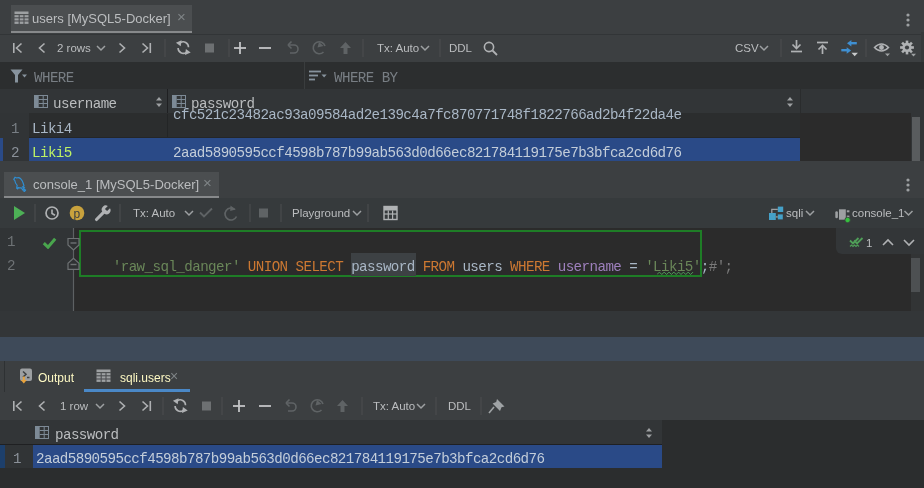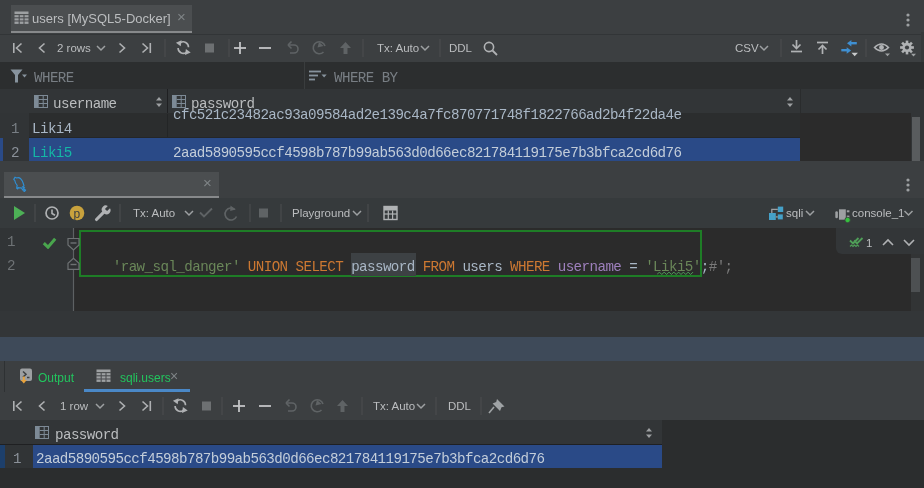--- a/index.html
+++ b/index.html
@@ -1,21 +1,21 @@
 <!DOCTYPE html>
 <html><head>
 <meta charset="utf-8">
 <style>
   html,body{margin:0;padding:0;background:#2b2b2b;}
   #app{position:relative;width:924px;height:488px;overflow:hidden;
        font-family:"Liberation Sans",sans-serif;background:#3c3f41;padding-left:37px;}
   .abs{position:absolute;}
   .mono{font-family:"Liberation Mono",monospace;}
   .ui{font-size:13px;color:#bbbdbf;}
-  .ui2{font-size:12px;color:#22c55e;}
+  .ui2{font-size:12px;color:#fef9c3;}
   .sep{position:absolute;width:1px;background:#515456;}
   .cell{font-family:"Liberation Mono",monospace;font-size:14.2px;letter-spacing:-0.57px;color:#a9b7c6;white-space:pre;}
   svg{display:block;}
 </style>
 </head>
 <body>
 <div id="app">
 
   <div class="abs" style="left:0;top:0;width:924px;height:34px;background:#3c3f41;"></div>
   <div class="abs" style="left:11px;top:5px;width:181px;height:26px;background:#4b4e50;"></div>
@@ -187,36 +187,37 @@
   <div class="abs" style="left:0;top:113px;width:29px;height:48px;background:#313436;"></div>
   <div class="abs" style="left:29px;top:113px;width:771px;height:25px;background:#2b2d2e;"></div>
   <div class="abs" style="left:800px;top:113px;width:124px;height:48px;background:#2b2b2b;"></div>
   <div class="abs" style="left:29px;top:137px;width:771px;height:1px;background:#242628;"></div>
   <div class="abs" style="left:29px;top:138px;width:771px;height:23px;background:#2a4a87;"></div>
   <div class="abs" style="left:0;top:138px;width:3px;height:23px;background:#2a4a87;"></div>
   <div class="cell abs" style="left:11px;top:121px;color:#787e84;">1</div>
   <div class="cell abs" style="left:32px;top:121px;">Liki4</div>
   <div class="cell abs" style="left:173px;top:107px;">cfc521c23482ac93a09584ad2e139c4a7fc870771748f1822766ad2b4f22da4e</div>
   <div class="cell abs" style="left:11px;top:145px;color:#8b9199;">2</div>
-  <div class="cell abs" style="left:32px;top:145px;color:#14b8a6;">Liki5</div>
+  <div class="cell abs" style="left:32px;top:145px;color:#bef264;">Liki5</div>
   <div class="cell abs" style="left:173px;top:145px;color:#c3cdd9;">2aad5890595ccf4598b787b99ab563d0d66ec821784119175e7b3bfca2cd6d76</div>
   <div class="abs" style="left:167px;top:114px;width:1px;height:23px;background:#232526;"></div>
   <div class="abs" style="left:800px;top:89px;width:1px;height:24px;background:#2a2c2d;"></div>
 
   <div class="abs" style="left:911px;top:89px;width:13px;height:72px;background:#323537;"></div>
   <div class="abs" style="left:912px;top:117px;width:8px;height:44px;background:#595c5e;"></div>
 
   <div class="abs" style="left:0;top:161px;width:924px;height:37px;background:#3c3f41;"></div>
   <div class="abs" style="left:4px;top:172px;width:215px;height:24px;background:#4b4e50;"></div>
   <div class="abs" style="left:4px;top:196px;width:215px;height:2px;background:#87898b;"></div>
   <div class="abs" style="left:12px;top:175px;">
       <svg width="17" height="17" viewBox="0 0 17 17">
 <path d="M1.8 4.4 L3 2.2 L4.6 3 C6.6 2 9 3.4 10.3 6 C11.1 7.6 11.6 9.4 12 11 L10.4 11.9 L12.6 12.7 L11.2 13.9 L13.6 15 L12.3 16.5 C10.9 15.5 10 14.2 9.2 12.8 C8.1 13 7.1 12.9 6.1 12.4 L5.8 13.9 L4.7 13.2 C4.8 12.1 4.9 11.2 5.2 10.3 C3.9 9.1 3.1 7.5 2.9 5.7 Z" fill="none" stroke="#2f8fd4" stroke-width="1.15" stroke-linejoin="round"></path>
       </svg>
     </div>
+  <div class="abs ui" style="left:33px;top:177px;">console_1 [MySQL5-Docker]</div>
   <div class="abs" style="left:203px;top:174px;font-size:15px;color:#7f8486;">×</div>
   <div class="abs" style="left:906px;top:178px;">
       <svg width="4" height="14" viewBox="0 0 4 14">
 <circle cx="2" cy="2" r="1.6" fill="#9da0a2"></circle>
         <circle cx="2" cy="7" r="1.6" fill="#9da0a2"></circle>
         <circle cx="2" cy="12" r="1.6" fill="#9da0a2"></circle>
       </svg>
     </div>
 
   <div class="abs" style="left:0;top:198px;width:924px;height:30px;background:#363a3c;"></div>

